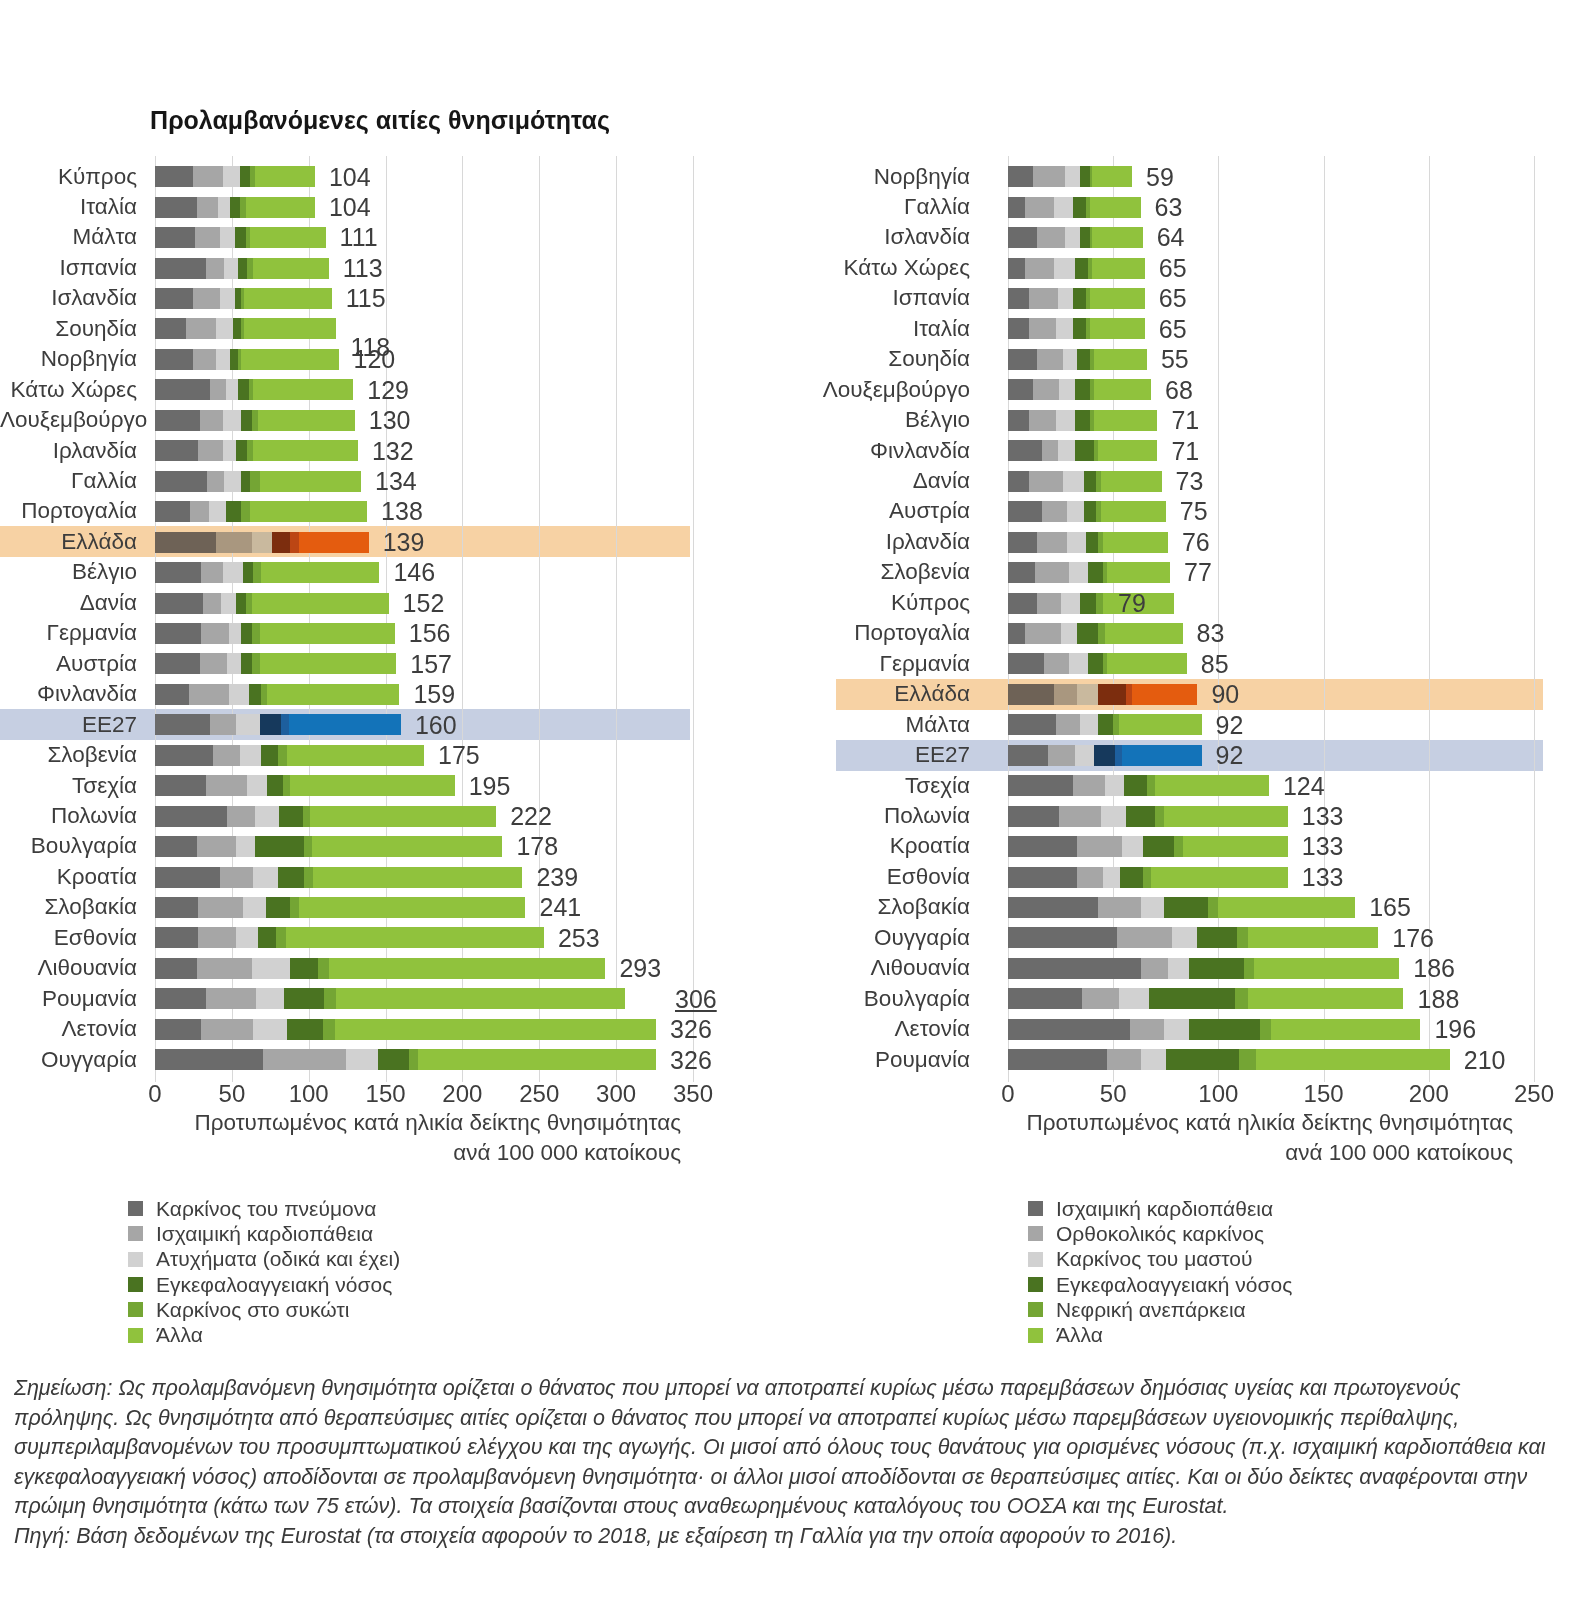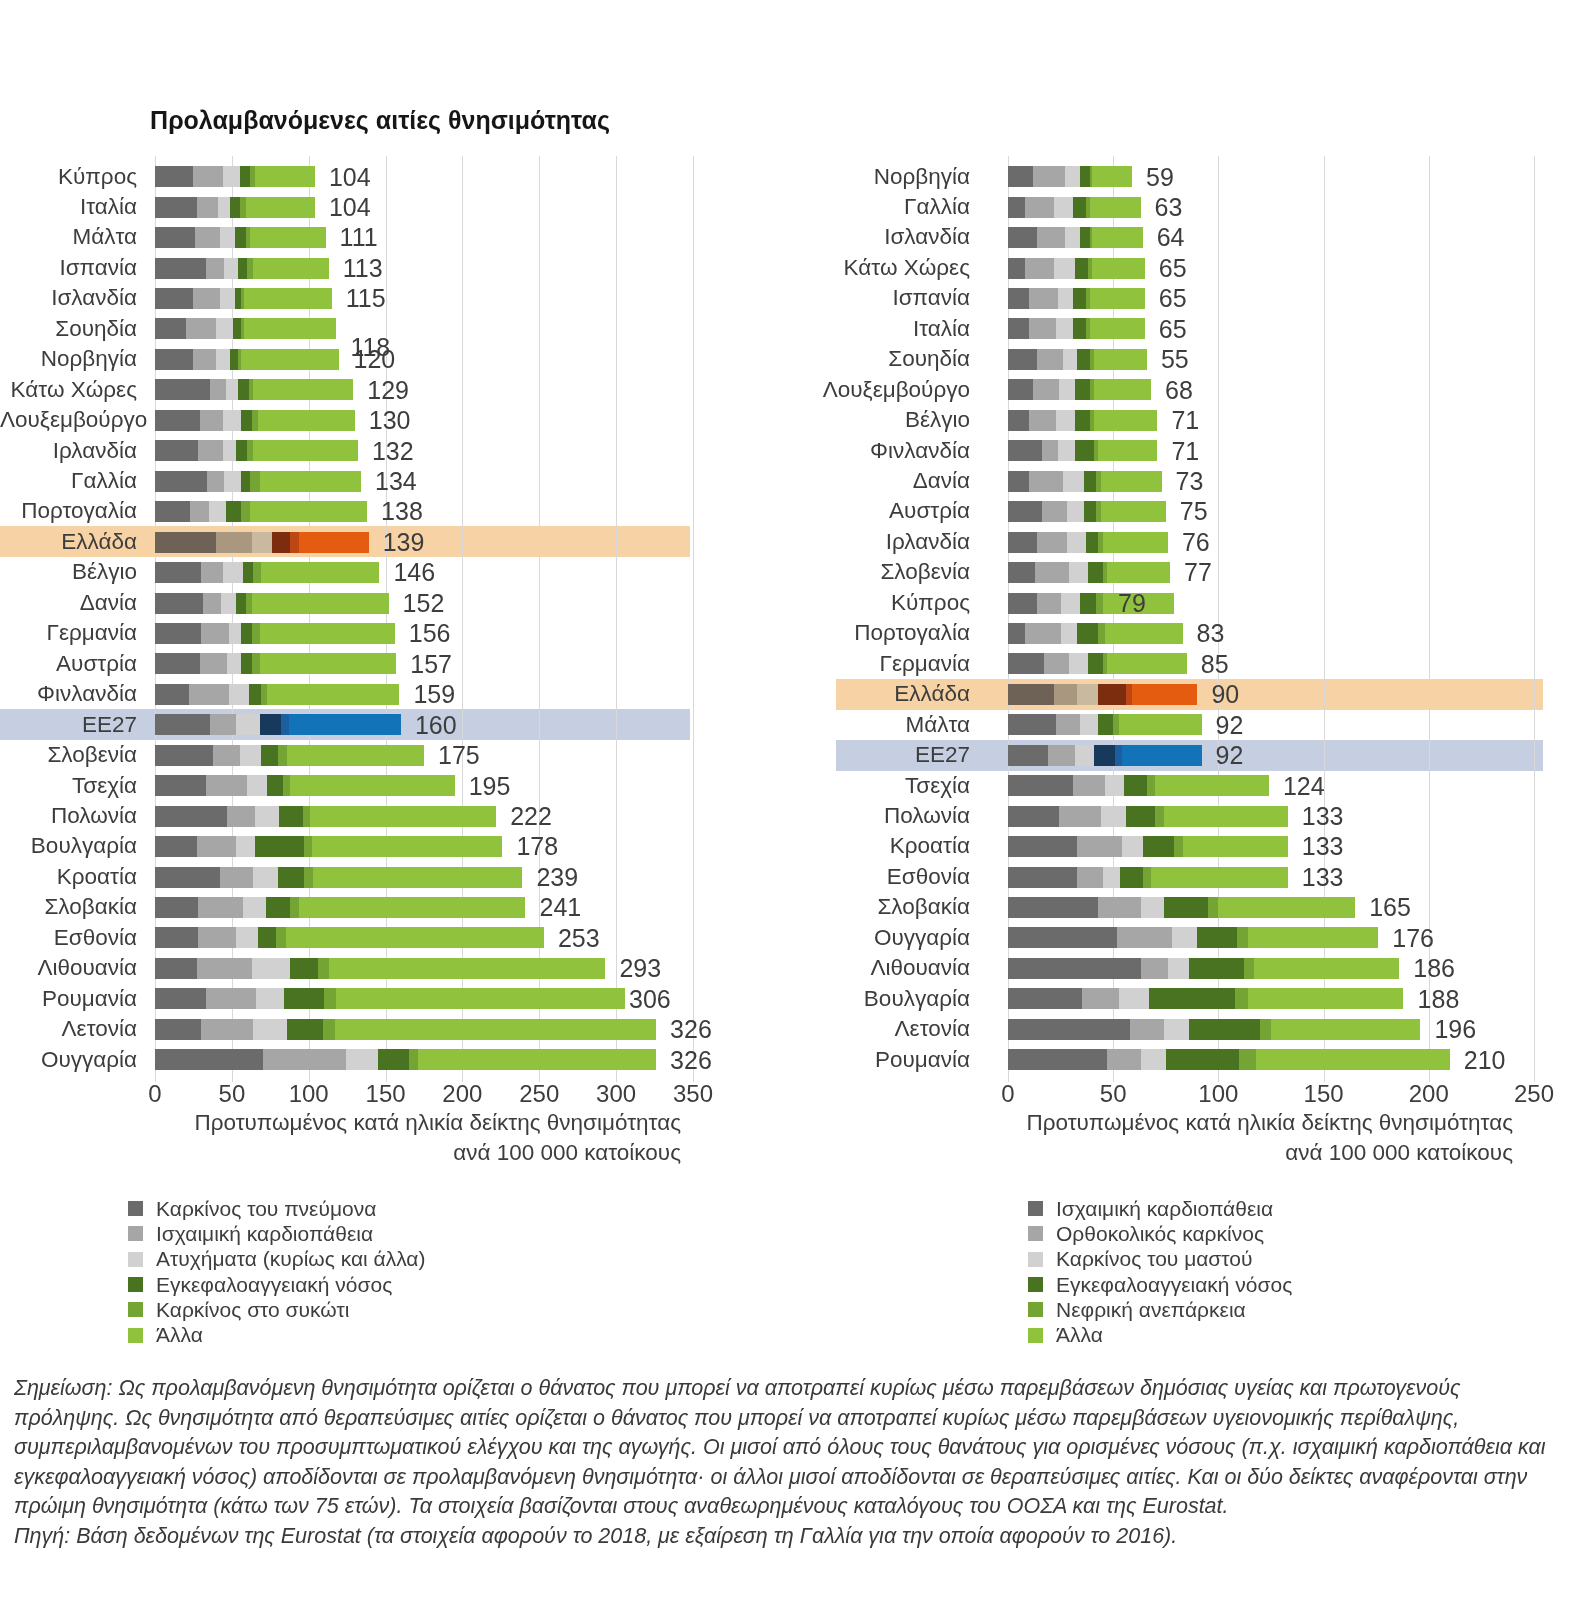--- a/index.html
+++ b/index.html
@@ -331,21 +331,21 @@
         <div class="value-label" style="left: 619.4px; top: 953.2px; line-height: 30.45px;">293</div>
         <div class="country-label" style="left: 0px; top: 983.65px; width: 137px; line-height: 30.45px;">Ρουμανία</div>
         <div class="bar" style="left: 155px; top: 988.375px; width: 470.4px;">
           <div class="seg" style="width: 50.73px; background: rgb(107, 107, 107);"></div>
           <div class="seg" style="width: 50.73px; background: rgb(166, 166, 166);"></div>
           <div class="seg" style="width: 27.67px; background: rgb(209, 209, 209);"></div>
           <div class="seg" style="width: 39.97px; background: rgb(74, 115, 33);"></div>
           <div class="seg" style="width: 12.3px; background: rgb(116, 165, 52);"></div>
           <div class="seg" style="width: 288.98px; background: rgb(144, 194, 61);"></div>
         </div>
-        <div class="value-label" style="left: 629px; top: 983.65px; line-height: 30.45px;">306</div>
+        <div class="value-label" style="left: 675px; top: 983.65px; line-height: 30.45px; text-decoration: underline;">306</div>
         <div class="country-label" style="left: 0px; top: 1014.1px; width: 137px; line-height: 30.45px;">Λετονία</div>
         <div class="bar" style="left: 155px; top: 1018.83px; width: 501.1px;">
           <div class="seg" style="width: 46.11px; background: rgb(107, 107, 107);"></div>
           <div class="seg" style="width: 52.26px; background: rgb(166, 166, 166);"></div>
           <div class="seg" style="width: 33.82px; background: rgb(209, 209, 209);"></div>
           <div class="seg" style="width: 35.35px; background: rgb(74, 115, 33);"></div>
           <div class="seg" style="width: 12.3px; background: rgb(116, 165, 52);"></div>
           <div class="seg" style="width: 321.26px; background: rgb(144, 194, 61);"></div>
         </div>
         <div class="value-label" style="left: 670.1px; top: 1014.1px; line-height: 30.45px;">326</div>
@@ -691,21 +691,21 @@
       <div class="legend-item">
         <div class="legend-swatch" style="background: rgb(107, 107, 107);"></div>
         <div class="legend-label">Καρκίνος του πνεύμονα</div>
       </div>
       <div class="legend-item">
         <div class="legend-swatch" style="background: rgb(166, 166, 166);"></div>
         <div class="legend-label">Ισχαιμική καρδιοπάθεια</div>
       </div>
       <div class="legend-item">
         <div class="legend-swatch" style="background: rgb(209, 209, 209);"></div>
-        <div class="legend-label">Ατυχήματα (κυρίως και άλλα)</div>
+        <div class="legend-label">Ατυχήματα (οδικά και έχει)</div>
       </div>
       <div class="legend-item">
         <div class="legend-swatch" style="background: rgb(74, 115, 33);"></div>
         <div class="legend-label">Εγκεφαλοαγγειακή νόσος</div>
       </div>
       <div class="legend-item">
         <div class="legend-swatch" style="background: rgb(116, 165, 52);"></div>
         <div class="legend-label">Καρκίνος στο συκώτι</div>
       </div>
       <div class="legend-item">

